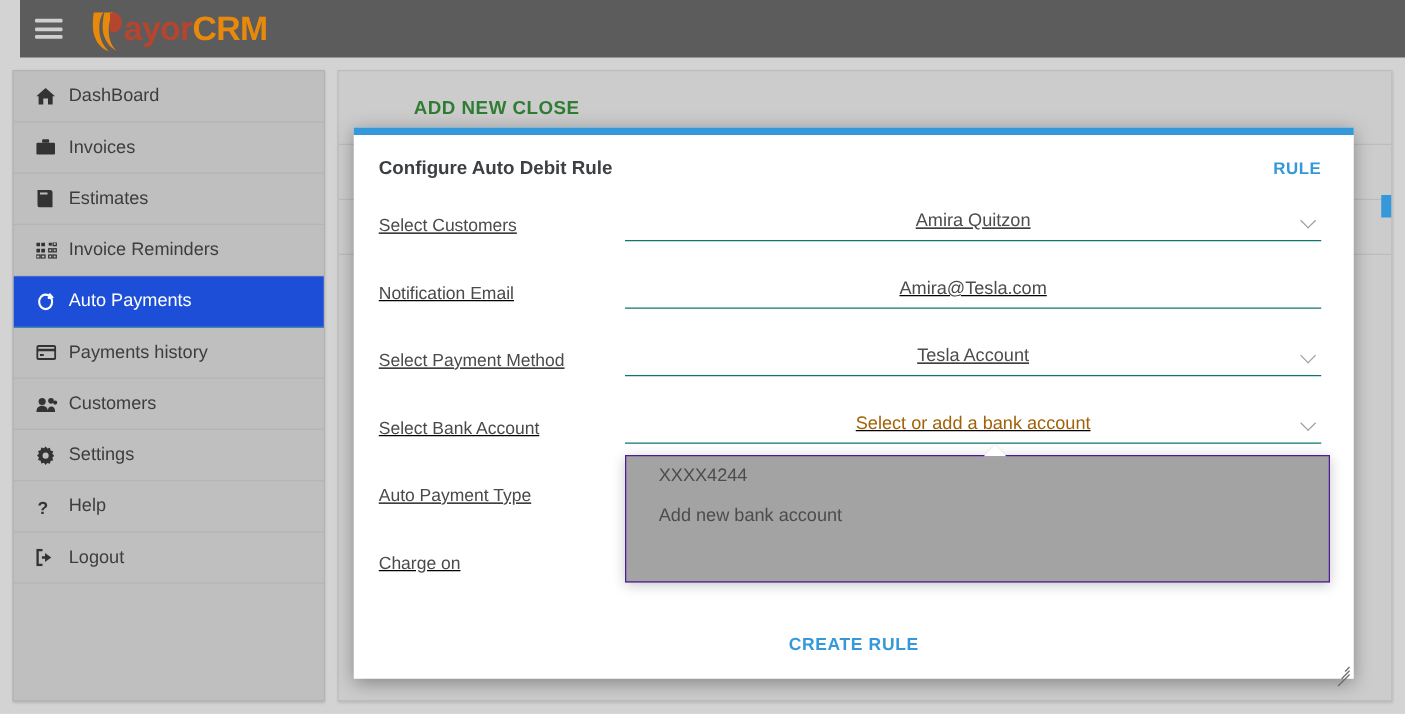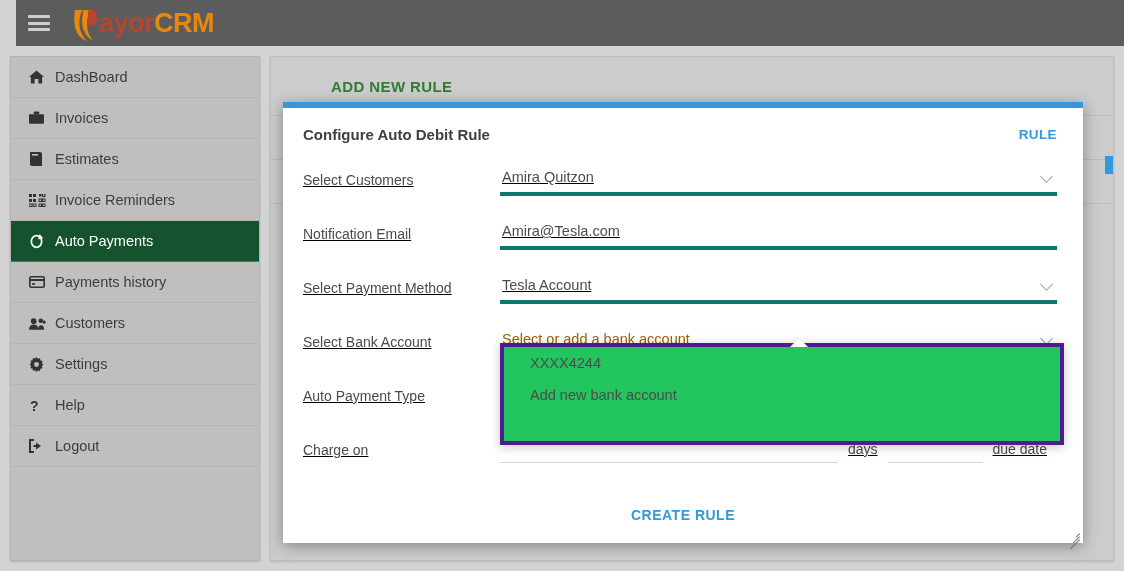--- a/index.html
+++ b/index.html
@@ -58,21 +58,21 @@
     font-size: 14.5px;
     cursor: pointer;
   }
   .nav-item .nav-ico {
     width: 26px; flex: 0 0 26px;
     font-size: 14px;
     color: #333;
     display: flex; align-items: center;
   }
   .nav-item.active {
-    background: #14532d;
+    background: #1d4ed8;
     color: #ffffff;
     border-bottom-color: #2b78ae;
   }
   .nav-item.active .nav-ico { color: #ffffff; }
   .nav-item .nav-ico svg { display: block; }
 
   
   .content-card {
     position: absolute; top: 56px; left: 270px;
     width: 844px; height: 505px;
@@ -128,25 +128,26 @@
     display: flex; align-items: flex-start;
     height: 54px;
   }
   .form-label {
     width: 197px; flex: 0 0 197px;
     font-size: 14px; color: #4a4a4a;
     padding-top: 9px;
   }
   .field {
     flex: 1; position: relative;
-    border-bottom: 4px solid #0f766e;
+    border-bottom: 1px solid #0f766e;
     padding: 6px 2px 7px 2px;
     min-height: 30px;
     font-size: 14.5px; color: #4c4c4c;
     cursor: text;
+    text-align: center;
   }
   .field.select { cursor: pointer; }
   .field .placeholder { color: #a16207; }
   .caret {
     position: absolute; right: 6px; top: 9px;
     width: 9px; height: 9px;
     border-right: 1.6px solid #9aa0a6;
     border-bottom: 1.6px solid #9aa0a6;
     transform: rotate(45deg);
   }
@@ -187,25 +188,25 @@
     display: block; background: #6b6b6b; height: 1px;
     transform-origin: right bottom; transform: rotate(-45deg);
   }
   .resize-grip i:nth-child(1) { width: 13px; bottom: 1px; }
   .resize-grip i:nth-child(2) { width: 9px;  bottom: 4px; }
   .resize-grip i:nth-child(3) { width: 5px;  bottom: 7px; }
 
   
   .dropdown {
     position: absolute;
-    left: 500px; top: 343px;
+    left: 500px; top: 364px;
     width: 564px; height: 102px;
-    background: #22c55e;
+    background: #a3a3a3;
     box-shadow: 0 2px 10px rgba(0,0,0,0.22);
-    border: 4px solid #4c1d95;
+    border: 1px solid #4c1d95;
     z-index: 40;
   }
   .dropdown-arrow {
     position: absolute; top: -9px; left: 286px;
     width: 0; height: 0;
     border-left: 9px solid transparent;
     border-right: 9px solid transparent;
     border-bottom: 9px solid #ffffff;
     filter: drop-shadow(0 -1px 1px rgba(0,0,0,0.06));
   }
@@ -339,21 +340,21 @@
           <path d="M7 3.4 L12 7 L7 10.6 Z"></path>
           <rect x="4.5" y="6" width="5" height="2"></rect>
         </svg>
       </span>
       <span>Logout</span>
     </div>
   </div>
 
 <div class="content-card">
   <div class="card-head">
-    <span class="card-head-title">ADD NEW RULE</span>
+    <span class="card-head-title">ADD NEW CLOSE</span>
   </div>
   <div class="card-body-lines">
     <div class="card-line"></div>
     <div class="card-line"></div>
     <div class="card-line"></div>
   </div>
   <div class="blue-chip"></div>
 </div>
 
 <div class="modal">

